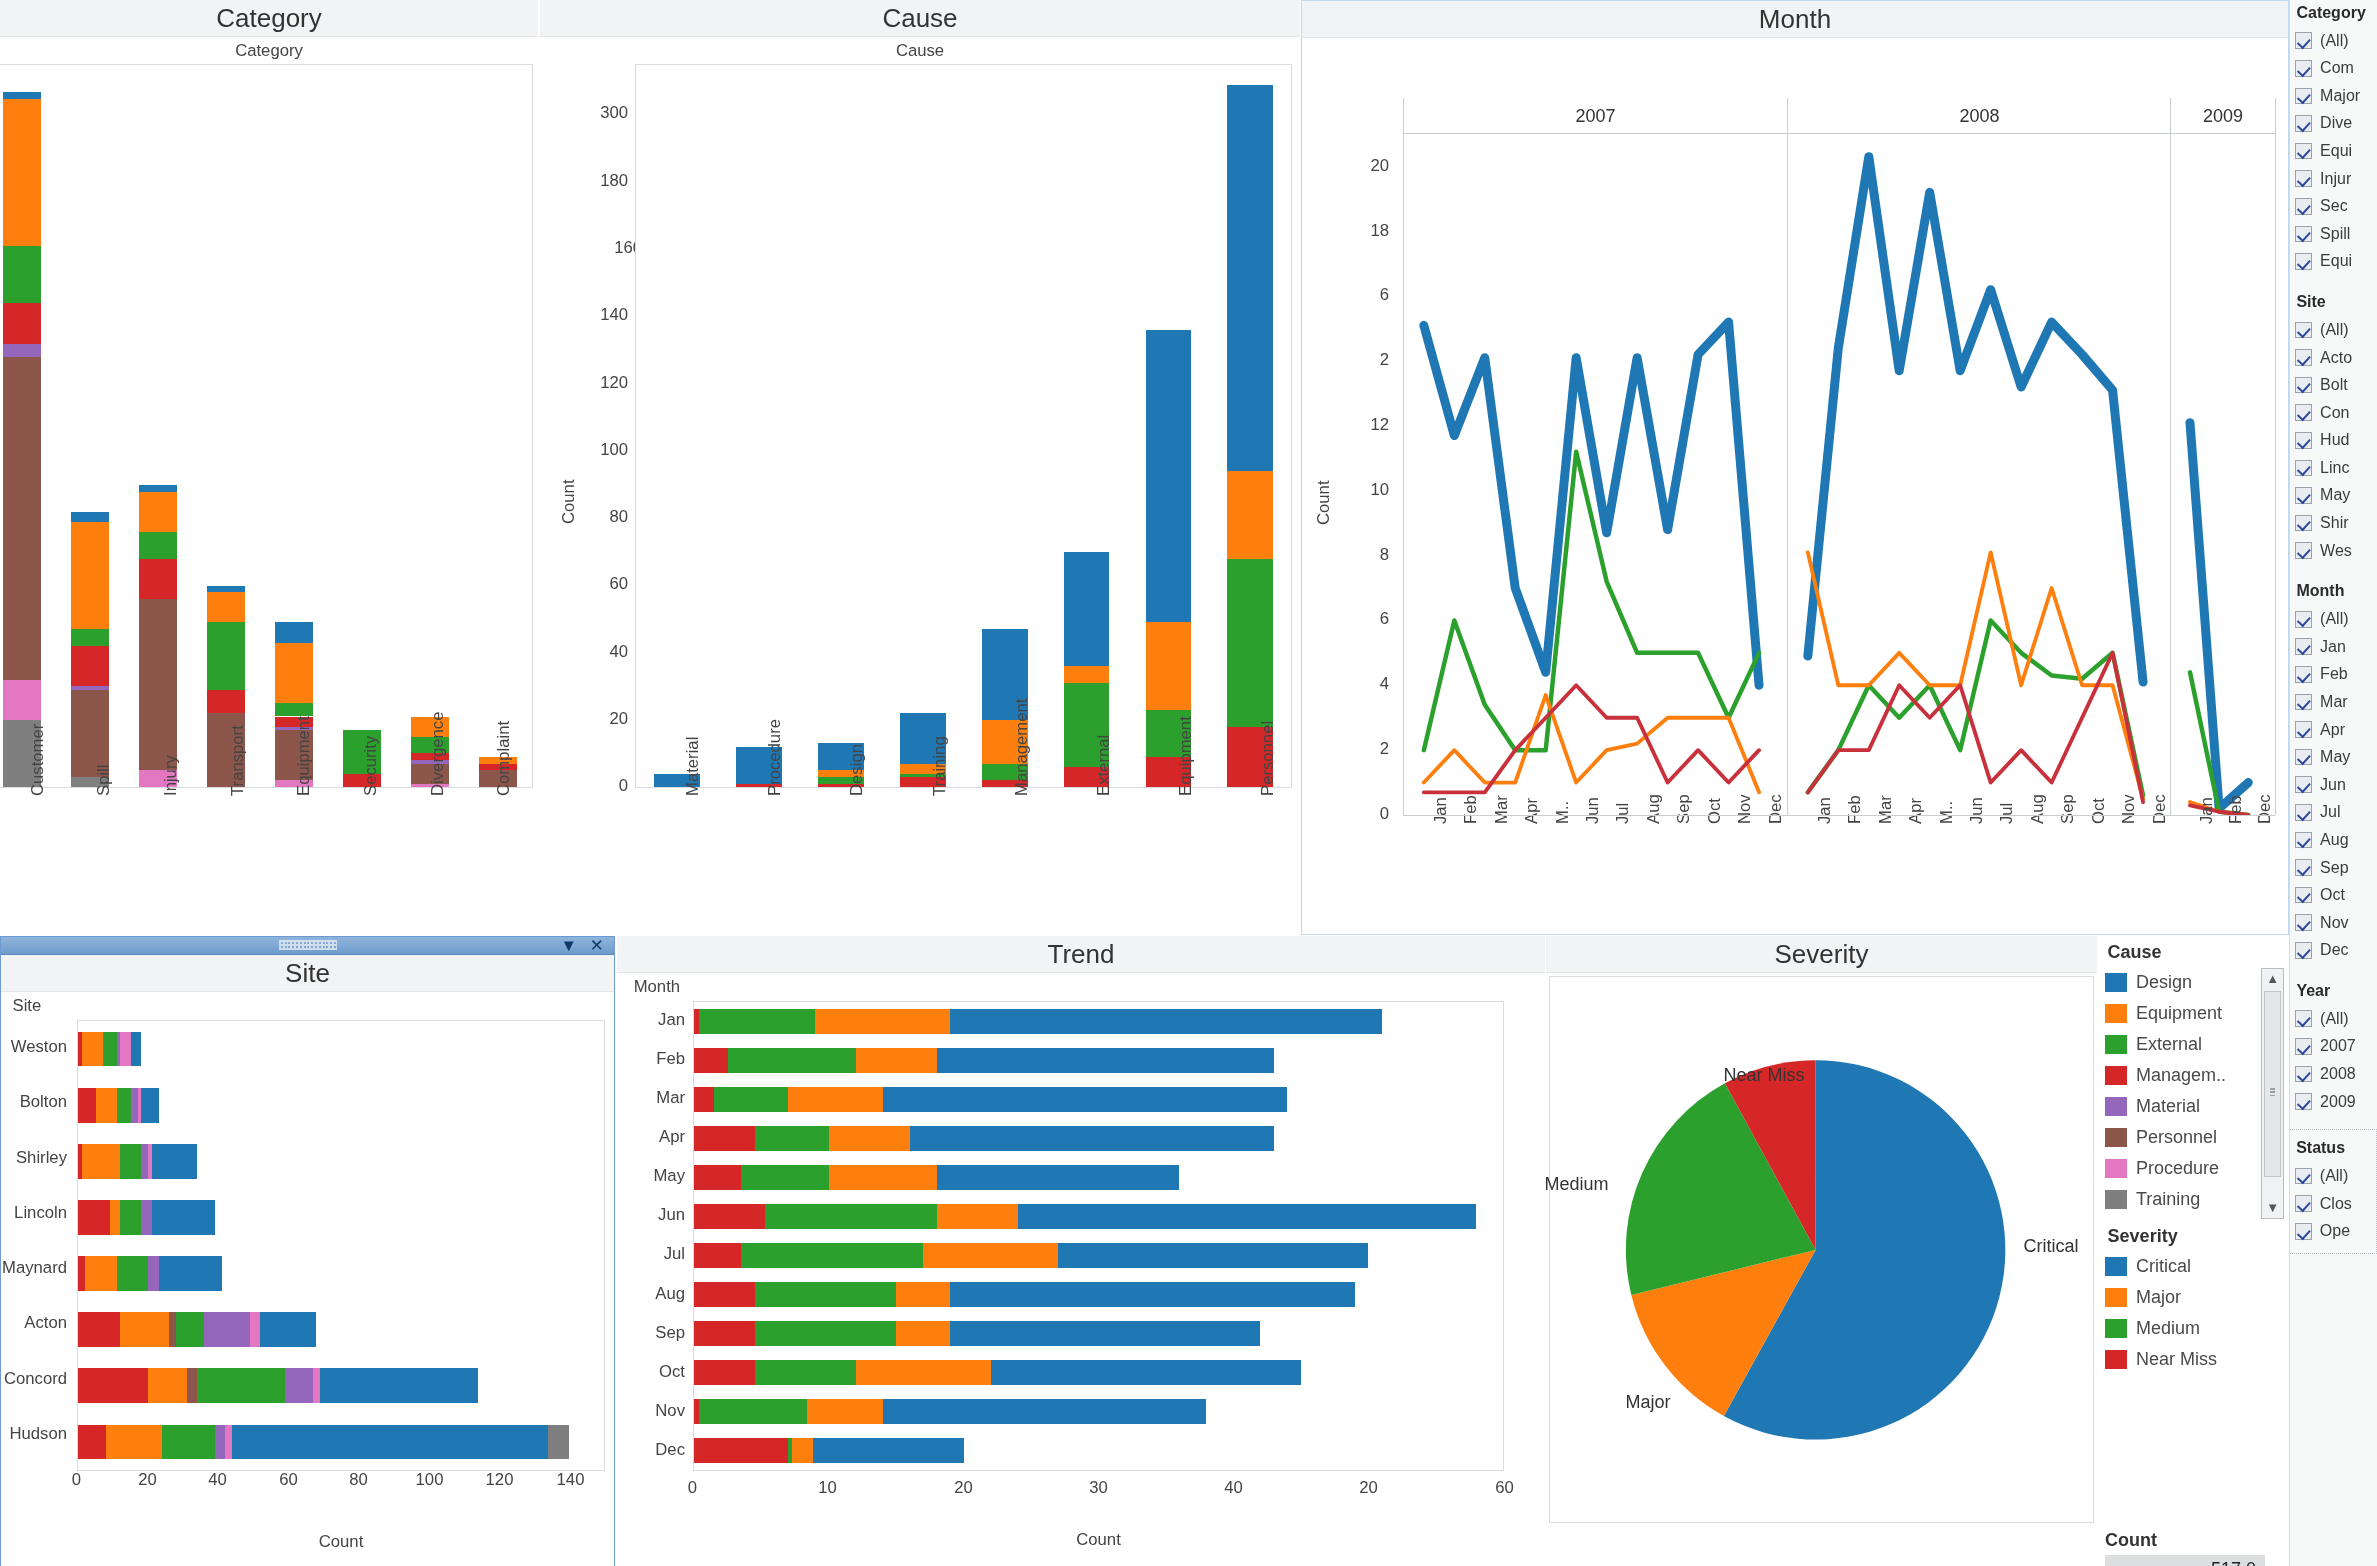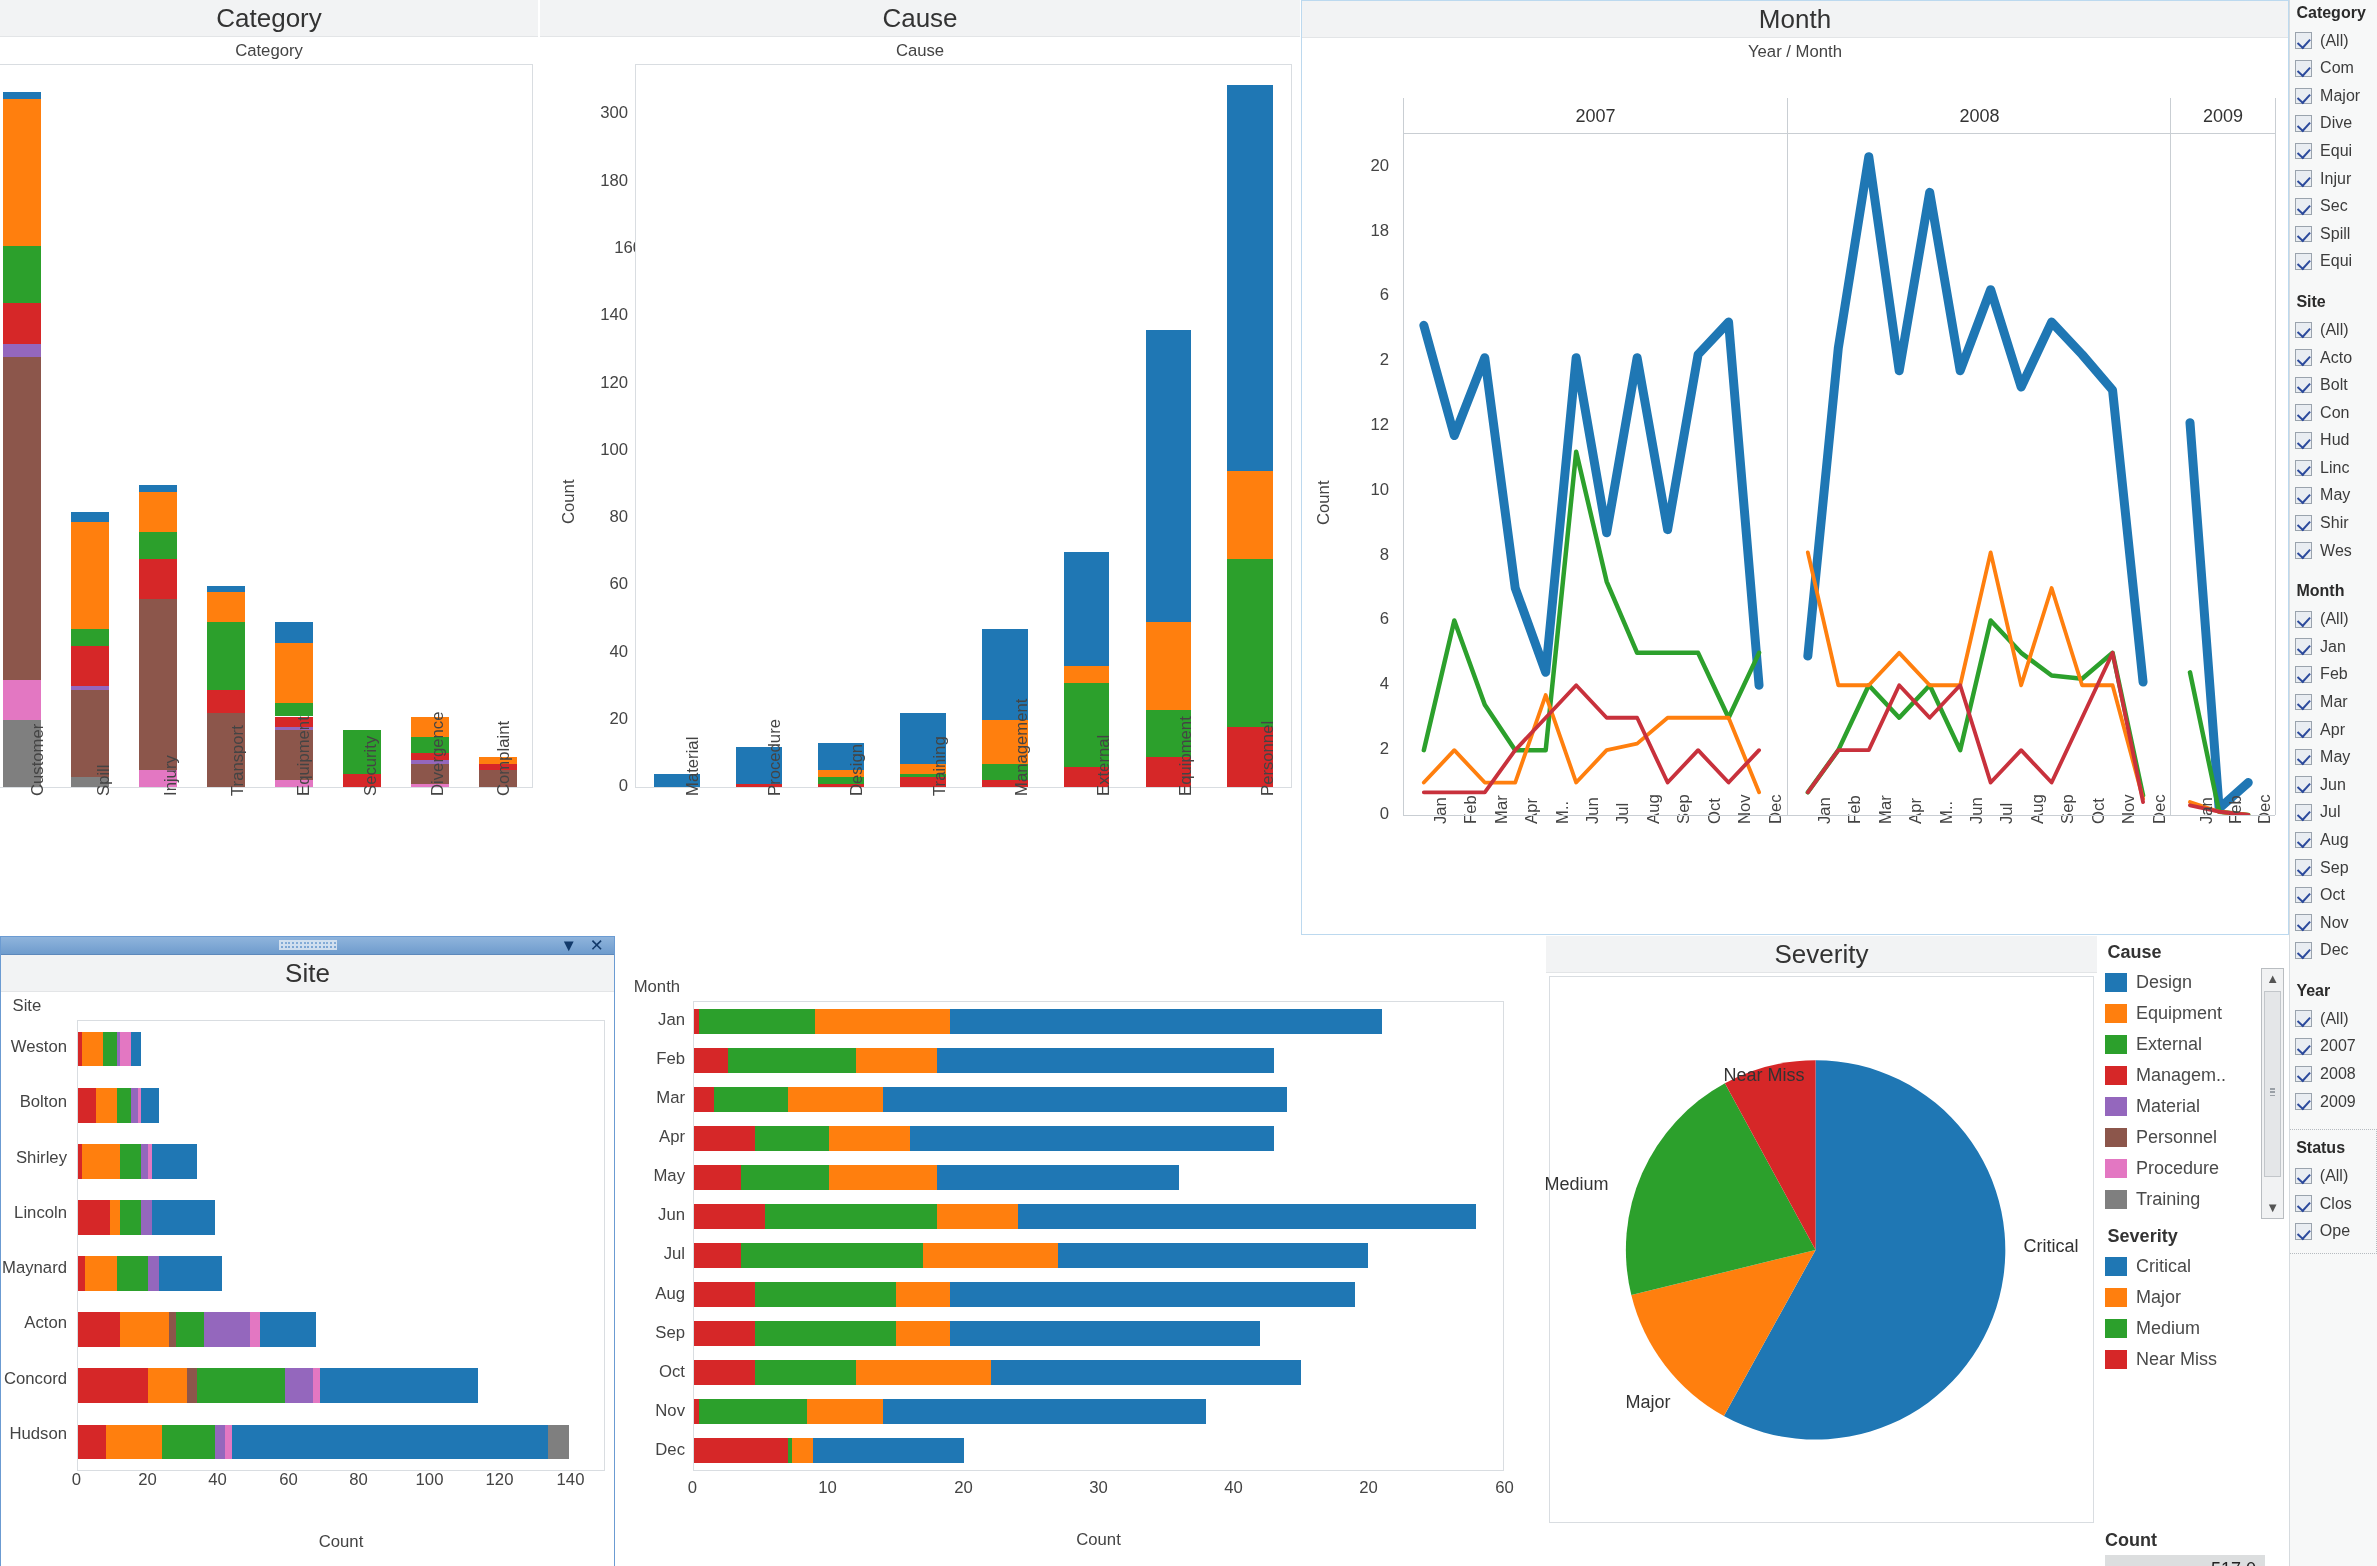--- a/index.html
+++ b/index.html
@@ -261,21 +261,20 @@
             <div class="vlabel" style="left: 554px; top: 759px;">External</div>
             <div class="vlabel" style="left: 636px; top: 759px;">Equipment</div>
             <div class="vlabel" style="left: 718px; top: 759px;">Personnel</div>
           </div>
       </div>
     </div>
 
     <div class="panel" id="panel-month">
       <div class="panel-title">Month</div>
       <div class="panel-body">
-        <div class="axis-title" style="position:absolute;left:0;right:0;top:3.8px;">Year  /  Month</div>
         <div class="vlabel" style="left:11.5px;top:487px;">Count</div>
         <div id="month-yticks">
             <div class="tick tick-r" style="left: 32px; width: 55px; top: 766px;">0</div>
             <div class="tick tick-r" style="left: 32px; width: 55px; top: 701px;">2</div>
             <div class="tick tick-r" style="left: 32px; width: 55px; top: 636px;">4</div>
             <div class="tick tick-r" style="left: 32px; width: 55px; top: 571px;">6</div>
             <div class="tick tick-r" style="left: 32px; width: 55px; top: 507px;">8</div>
             <div class="tick tick-r" style="left: 32px; width: 55px; top: 442px;">10</div>
             <div class="tick tick-r" style="left: 32px; width: 55px; top: 377px;">12</div>
             <div class="tick tick-r" style="left: 32px; width: 55px; top: 312px;">2</div>
@@ -438,20 +437,21 @@
             <div class="tick" style="left: 332px; width: 51px; text-align: center; top: 478px;">80</div>
             <div class="tick" style="left: 403px; width: 51px; text-align: center; top: 478px;">100</div>
             <div class="tick" style="left: 473px; width: 51px; text-align: center; top: 478px;">120</div>
             <div class="tick" style="left: 544px; width: 51px; text-align: center; top: 478px;">140</div>
           </div>
         <div class="axis-title" style="position:absolute;left:76px;right:9px;bottom:14px;">Count</div>
       </div>
     </div>
 
     <div class="panel" id="panel-trend">
+      <div class="panel-title">Trend</div>
       <div class="panel-body">
         <div class="field-label" style="position:absolute;left:16.7px;top:3.8px;">Month</div>
         <div id="trend-ycats">
             <div class="tick tick-r" style="right: 860px; top: 37px; width: 71px;">Jan</div>
             <div class="tick tick-r" style="right: 860px; top: 76px; width: 71px;">Feb</div>
             <div class="tick tick-r" style="right: 860px; top: 115px; width: 71px;">Mar</div>
             <div class="tick tick-r" style="right: 860px; top: 154px; width: 71px;">Apr</div>
             <div class="tick tick-r" style="right: 860px; top: 193px; width: 71px;">May</div>
             <div class="tick tick-r" style="right: 860px; top: 232px; width: 71px;">Jun</div>
             <div class="tick tick-r" style="right: 860px; top: 271px; width: 71px;">Jul</div>

